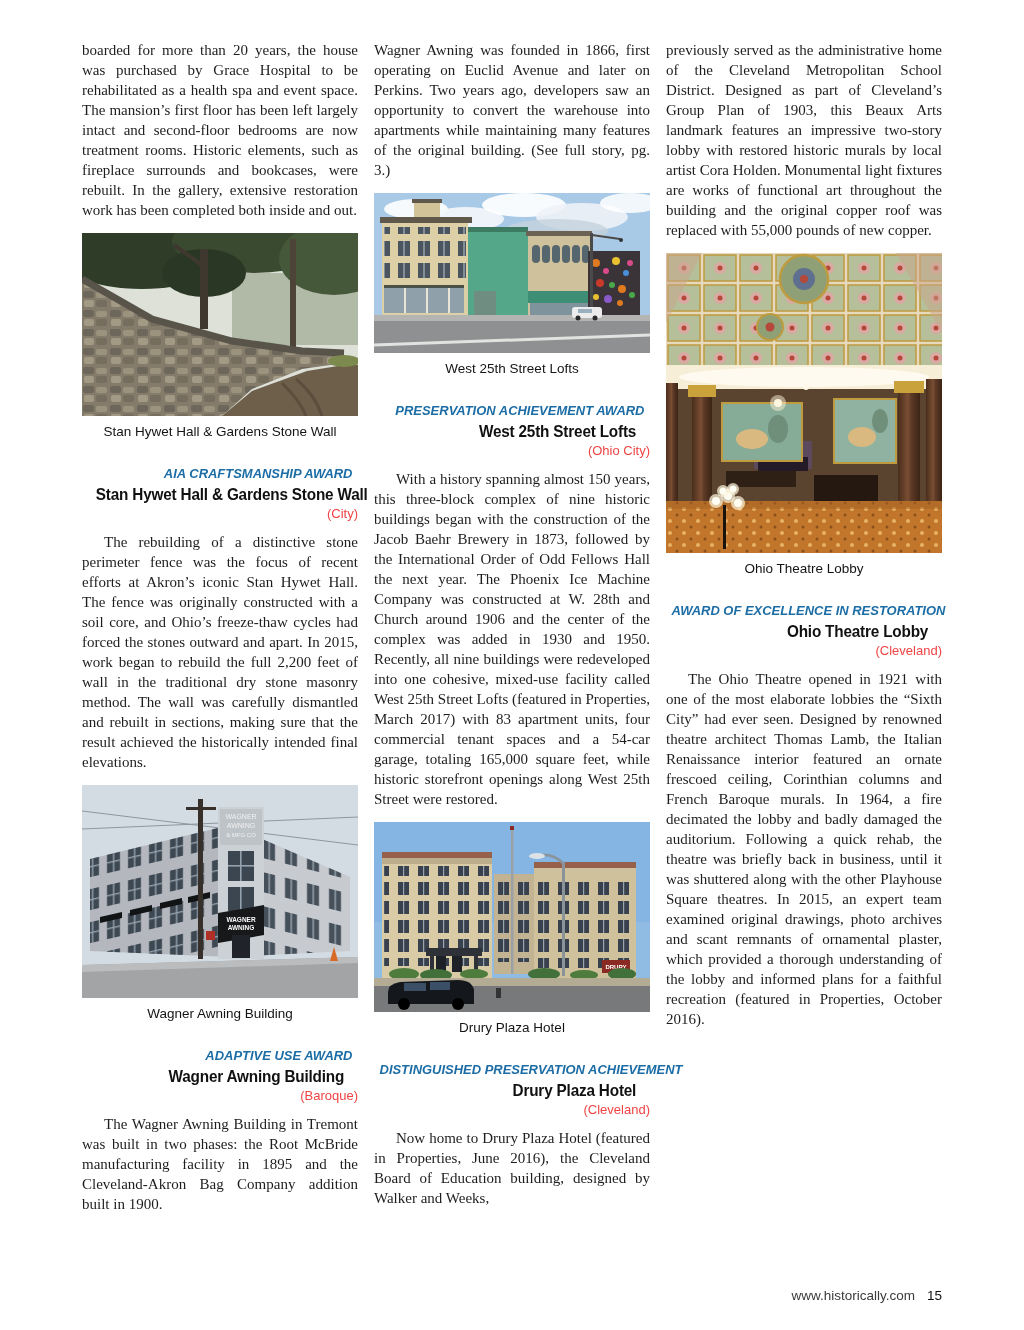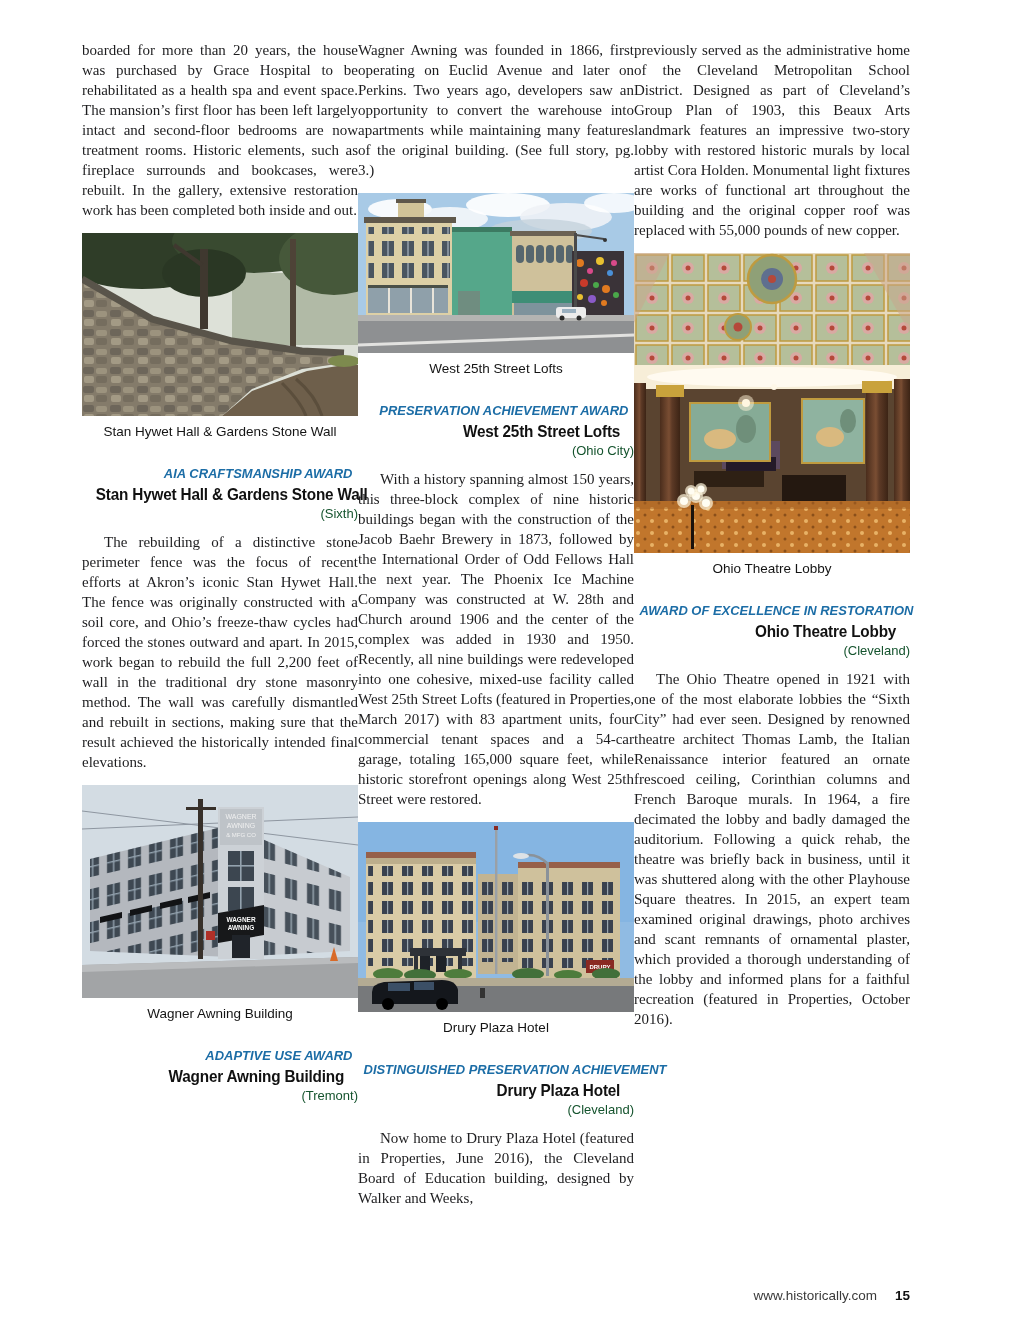--- a/index.html
+++ b/index.html
@@ -1,37 +1,37 @@
 <!DOCTYPE html>
 <html><head>
 <meta charset="utf-8">
 <style>
   html,body{margin:0;padding:0;background:#e8e8e8;}
   .page{width:1024px;height:1330px;background:#ffffff;margin:0 auto;position:relative;
         box-sizing:border-box;padding:40px 82px 26px;overflow:hidden;
         font-family:"Liberation Serif",serif;}
-  .cols{display:flex;height:100%;}
+  .cols{display:flex;gap:16px;height:100%;}
   .col{flex:0 0 276px;width:276px;display:flex;flex-direction:column;}
   .para{font:15px/20px "Liberation Serif",serif;color:#1d1d1f;text-align:justify;margin:0;}
   .para .it{}
   .indent{text-indent:22px;}
   .photo{margin-top:13px;width:276px;position:relative;line-height:0;}
   .photo svg{display:block;}
   .caption{margin:7px 0 0;text-align:center;font:13.5px/17px "Liberation Sans",sans-serif;color:#141414;}
   .award{text-align:right;margin:25px 0 10px;}
   .award-label{display:block;white-space:nowrap;font:italic 700 13.5px/18px "Liberation Sans",sans-serif;
                color:#1c6da6;transform:scaleX(.96);transform-origin:center;}
   .award-title{display:block;white-space:nowrap;font:700 17px/21px "Liberation Sans",sans-serif;
                color:#111;transform:scaleX(.9);transform-origin:center;letter-spacing:-.2px;margin-top:1px;}
-  .award-loc{display:block;font:13px/16px "Liberation Sans",sans-serif;color:#14532d;margin-top:1px;}
+  .award-loc{display:block;font:13px/16px "Liberation Sans",sans-serif;color:#ef4444;margin-top:1px;}
   .gap-sm{height:10px;flex:0 0 auto;}
   .endmark{display:inline-block;background:#111;color:#fff;font:700 13px/16px "Liberation Serif",serif;
            padding:0 4px;margin-left:7px;vertical-align:baseline;}
   .footer{margin-top:auto;text-align:right;font:13.5px/17px "Liberation Sans",sans-serif;color:#3a3a3a;padding-top:14px;}
-  .footer .pgnum{color:#111;margin-left:18px;font-weight:700;}
+  .footer .pgnum{color:#111;margin-left:12px;font-weight:400;}
 </style>
 </head>
 <body>
 
 <div class="page">
   <div class="cols">
 
     <div class="col">
       <p class="para">boarded for more than 20 years, the house was purchased by Grace Hospital to be rehabilitated as a health spa and event space. The mansion’s first floor has been left largely intact and second-floor bedrooms are now treatment rooms. Historic elements, such as fireplace surrounds and bookcases, were rebuilt. In the gallery, extensive restoration work has been completed both inside and out.</p>
 
@@ -61,21 +61,21 @@
           <path d="M200,150 C210,160 220,172 224,183" stroke="#5b4e3c" stroke-width="3" fill="none"></path>
           <path d="M214,146 C226,156 236,170 240,183" stroke="#5b4e3c" stroke-width="3" fill="none"></path>
           <ellipse cx="262" cy="128" rx="16" ry="6" fill="#7d8a4e"></ellipse>
         </svg>
       </div>
       <p class="caption">Stan Hywet Hall &amp; Gardens Stone Wall</p>
 
       <div class="award">
         <span class="award-label">AIA CRAFTSMANSHIP AWARD</span>
         <span class="award-title">Stan Hywet Hall &amp; Gardens Stone Wall</span>
-        <span class="award-loc">(Sixth)</span>
+        <span class="award-loc">(City)</span>
       </div>
       <p class="para indent">The rebuilding of a distinctive stone perimeter fence was the focus of recent efforts at Akron’s iconic Stan Hywet Hall. The fence was originally constructed with a soil core, and Ohio’s freeze-thaw cycles had forced the stones outward and apart. In 2015, work began to rebuild the full 2,200 feet of wall in the traditional dry stone masonry method. The wall was carefully dismantled and rebuilt in sections, making sure that the result achieved the historically intended final elevations.</p>
 
       <div class="photo">
         <svg width="276" height="213" viewBox="0 0 276 213">
           <defs>
             <pattern id="pwL" width="21" height="33" patternUnits="userSpaceOnUse" patternTransform="skewY(-13)">
               <rect x="4" y="7" width="13" height="21" fill="#3e4852"></rect>
               <rect x="10" y="7" width="1.4" height="21" fill="#93a2ae"></rect>
               <rect x="4" y="17" width="13" height="1.4" fill="#93a2ae"></rect>
@@ -116,22 +116,23 @@
           <polygon points="0,180 276,172 276,213 0,213" fill="#a2a4a6"></polygon>
           <polygon points="0,180 276,172 276,178 0,187" fill="#babcbe"></polygon>
           <polygon points="248,176 252,162 256,176" fill="#d86a28"></polygon>
         </svg>
       </div>
       <p class="caption">Wagner Awning Building</p>
 
       <div class="award">
         <span class="award-label">ADAPTIVE USE AWARD</span>
         <span class="award-title">Wagner Awning Building</span>
-        <span class="award-loc">(Tremont)</span>
-      </div>
+        <span class="award-loc">(Baroque)</span>
+      </div>
+      <p class="para indent">The Wagner Awning Building in Tremont was built in two phases: the Root McBride manufacturing facility in 1895 and the Cleveland-Akron Bag Company addition built in 1900.</p>
     </div>
 
     <div class="col">
       <p class="para">Wagner Awning was founded in 1866, first operating on Euclid Avenue and later on Perkins. Two years ago, developers saw an opportunity to convert the warehouse into apartments while maintaining many features of the original building. (See full story, pg. 3.)</p>
 
       <div class="photo">
         <svg width="276" height="160" viewBox="0 0 276 160">
           <defs>
             <pattern id="p25" width="20" height="22" patternUnits="userSpaceOnUse">
               <rect x="4" y="4" width="12" height="15" fill="#4a5560"></rect>

